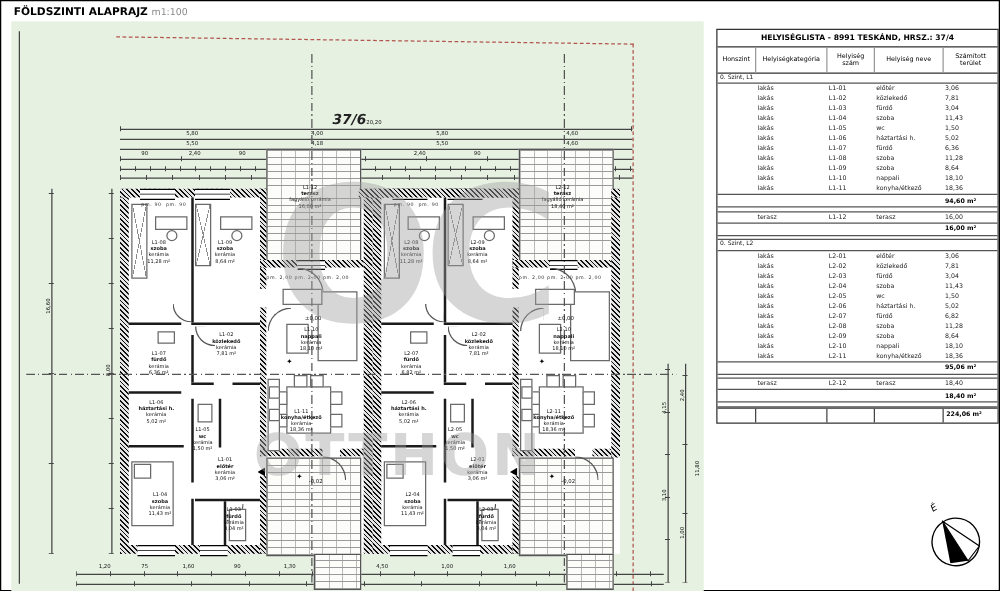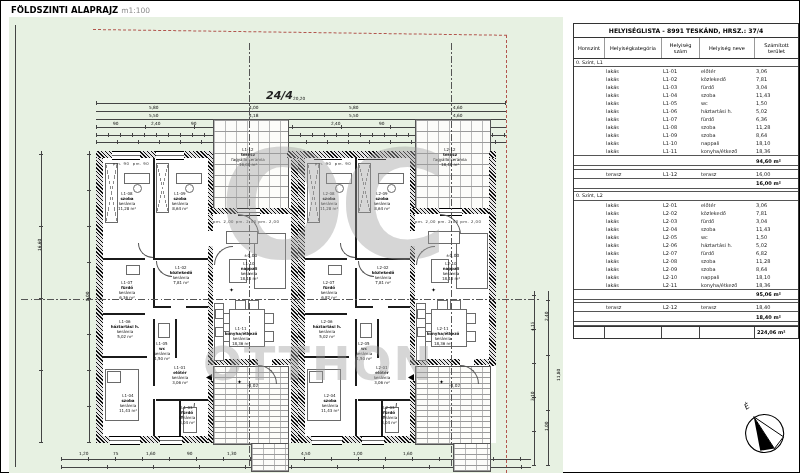--- a/index.html
+++ b/index.html
@@ -80,21 +80,21 @@
   <div id="title">
     <span>FÖLDSZINTI ALAPRAJZ</span>
     <span class="scale">m1:100</span>
   </div>
 
   <div id="plot"></div>
 
   <div class="red-dash" style="left:92px;top:28px;width:414px;transform:rotate(0.8deg);transform-origin:left top"></div>
   <div class="red-dash-v" style="left:505px;top:34px;height:438px"></div>
 
-  <div id="parcel">24/4</div>
+  <div id="parcel">37/6</div>
 
   <div class="dim-h" style="left:95px;top:102px;width:410px"></div>
   <div class="ticks-h" style="left:95px;top:100px;width:411px;background:repeating-linear-gradient(90deg,#444 0 .7px,transparent .7px 409px)"></div>
   <div class="dl" style="left:292px;top:96px">20,20</div>
   <div class="dim-h" style="left:95px;top:110px;width:410px"></div>
   <div class="dl" style="left:148px;top:104.5px">5,80</div>
   <div class="dl" style="left:248px;top:104.5px">4,00</div>
   <div class="dl" style="left:348px;top:104.5px">5,80</div>
   <div class="dl" style="left:452px;top:104.5px">4,60</div>
   <div class="dim-h" style="left:95px;top:118px;width:410px"></div>

